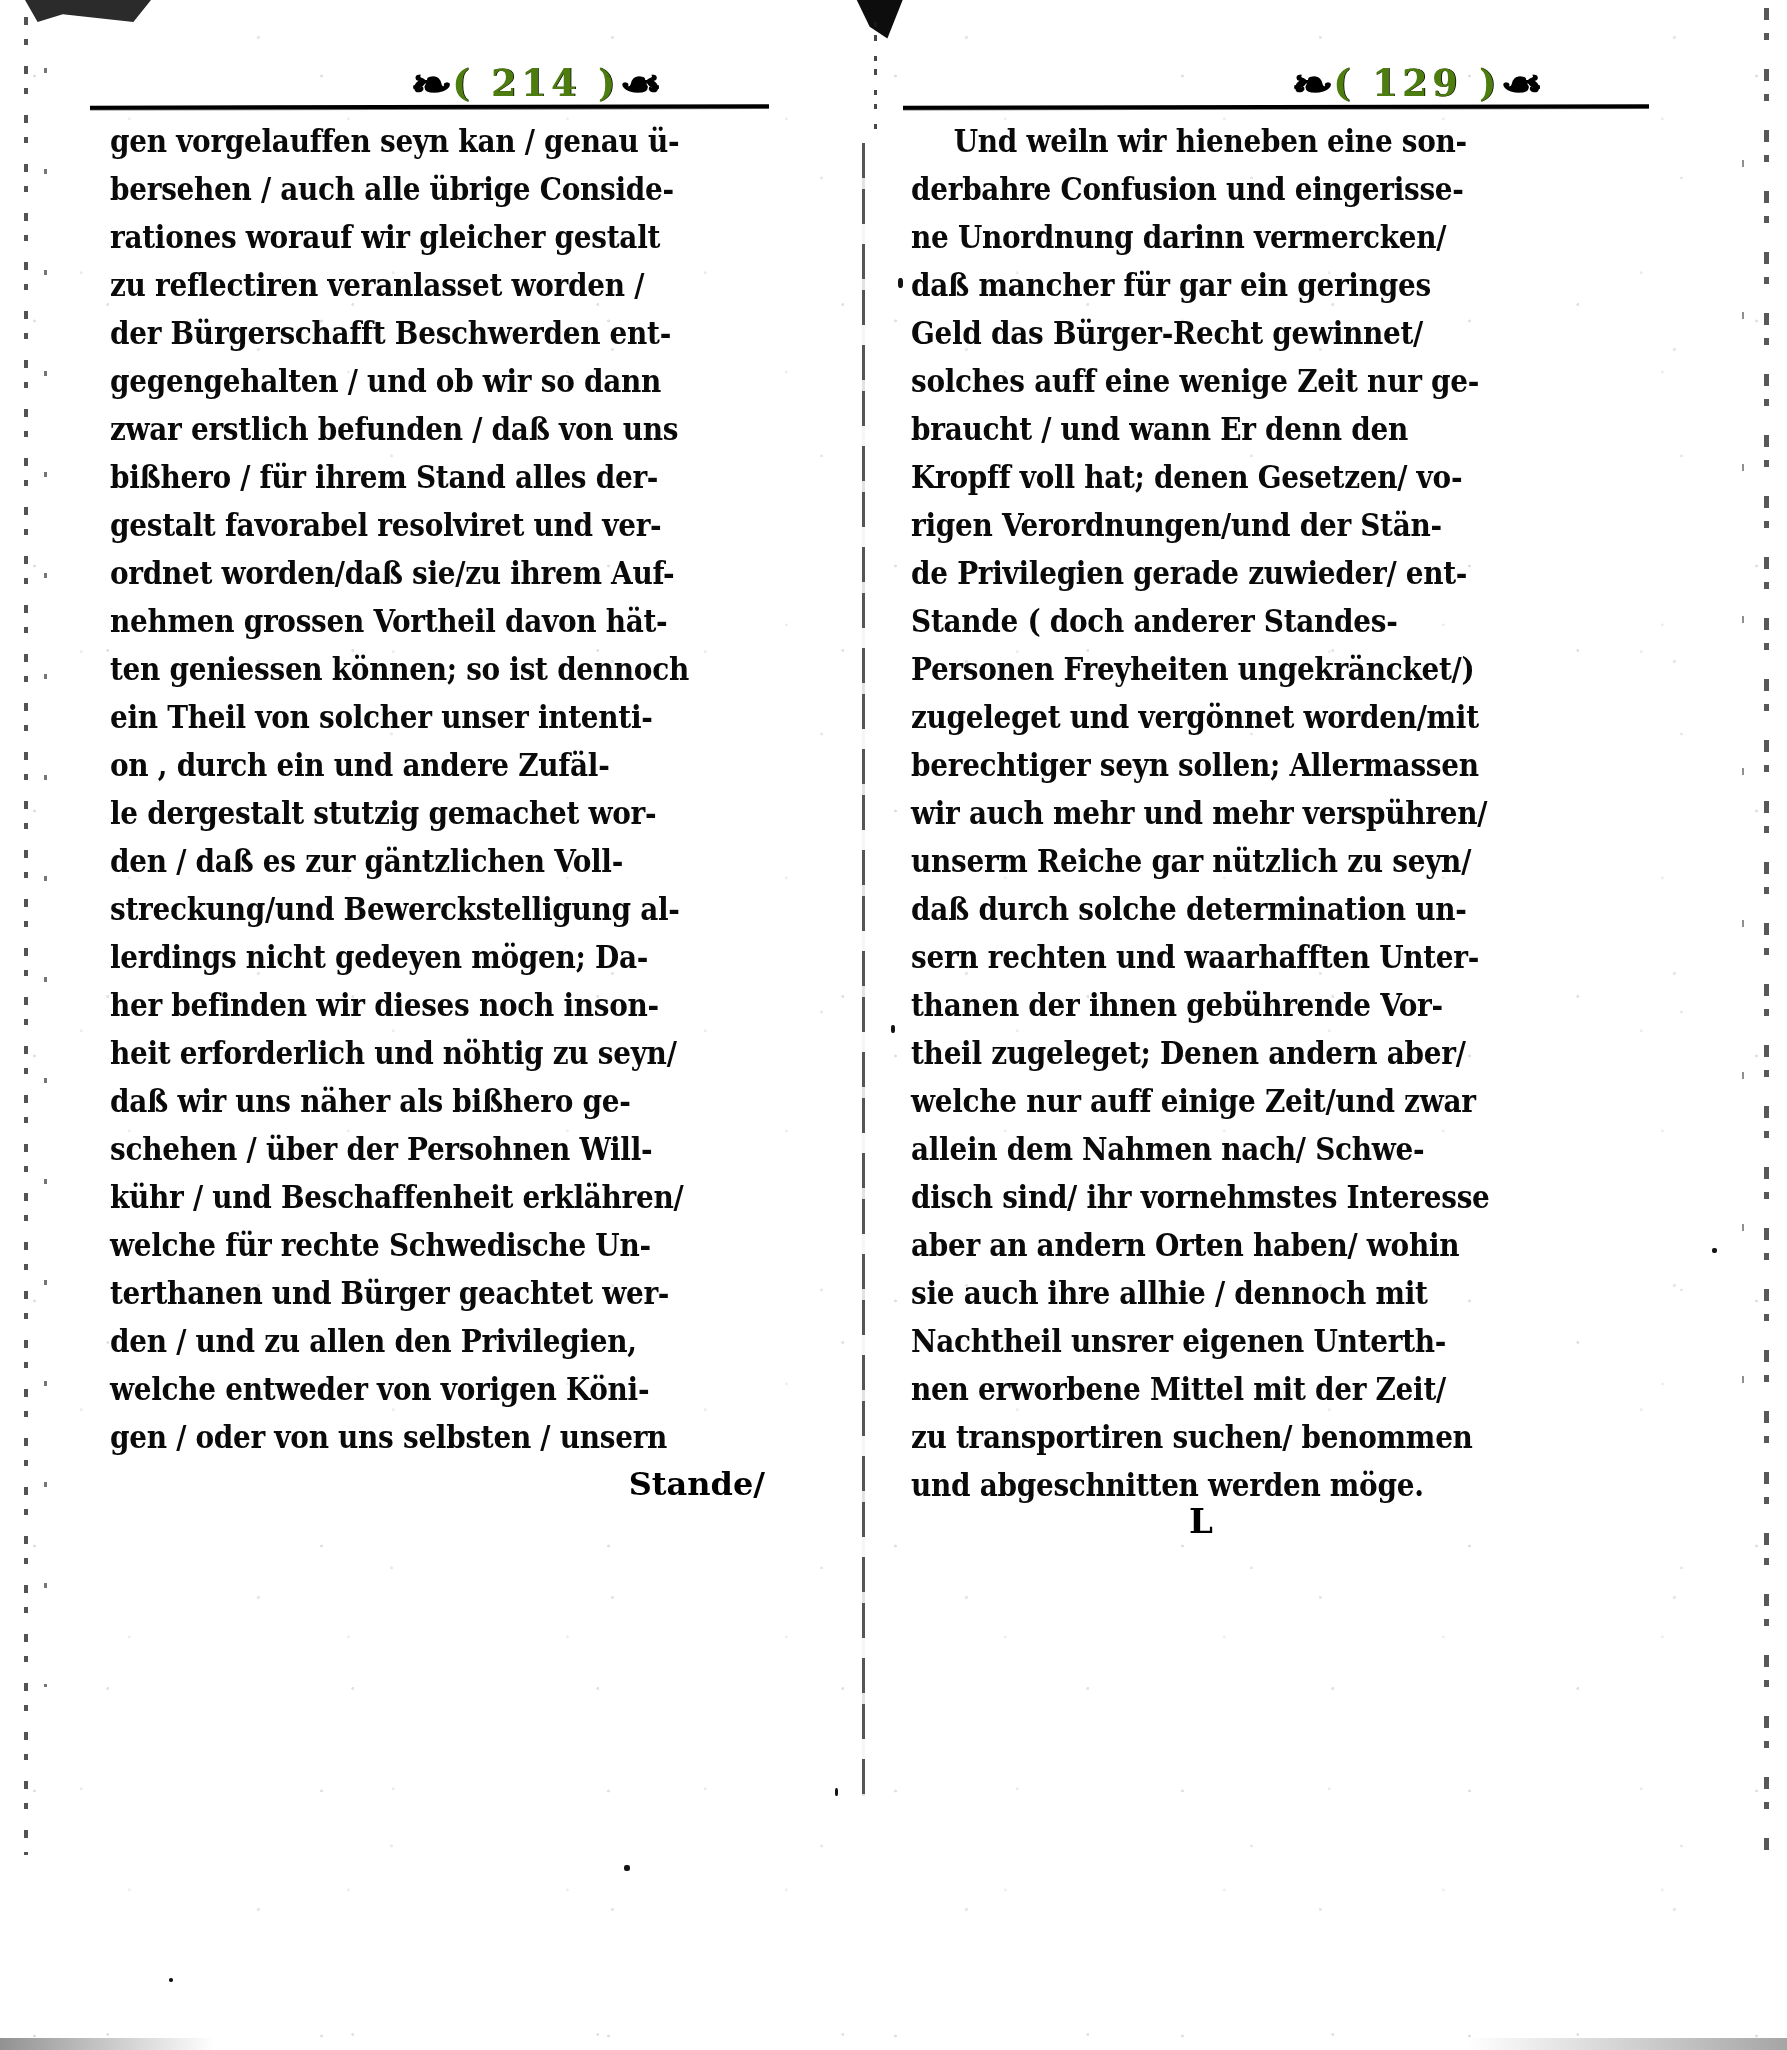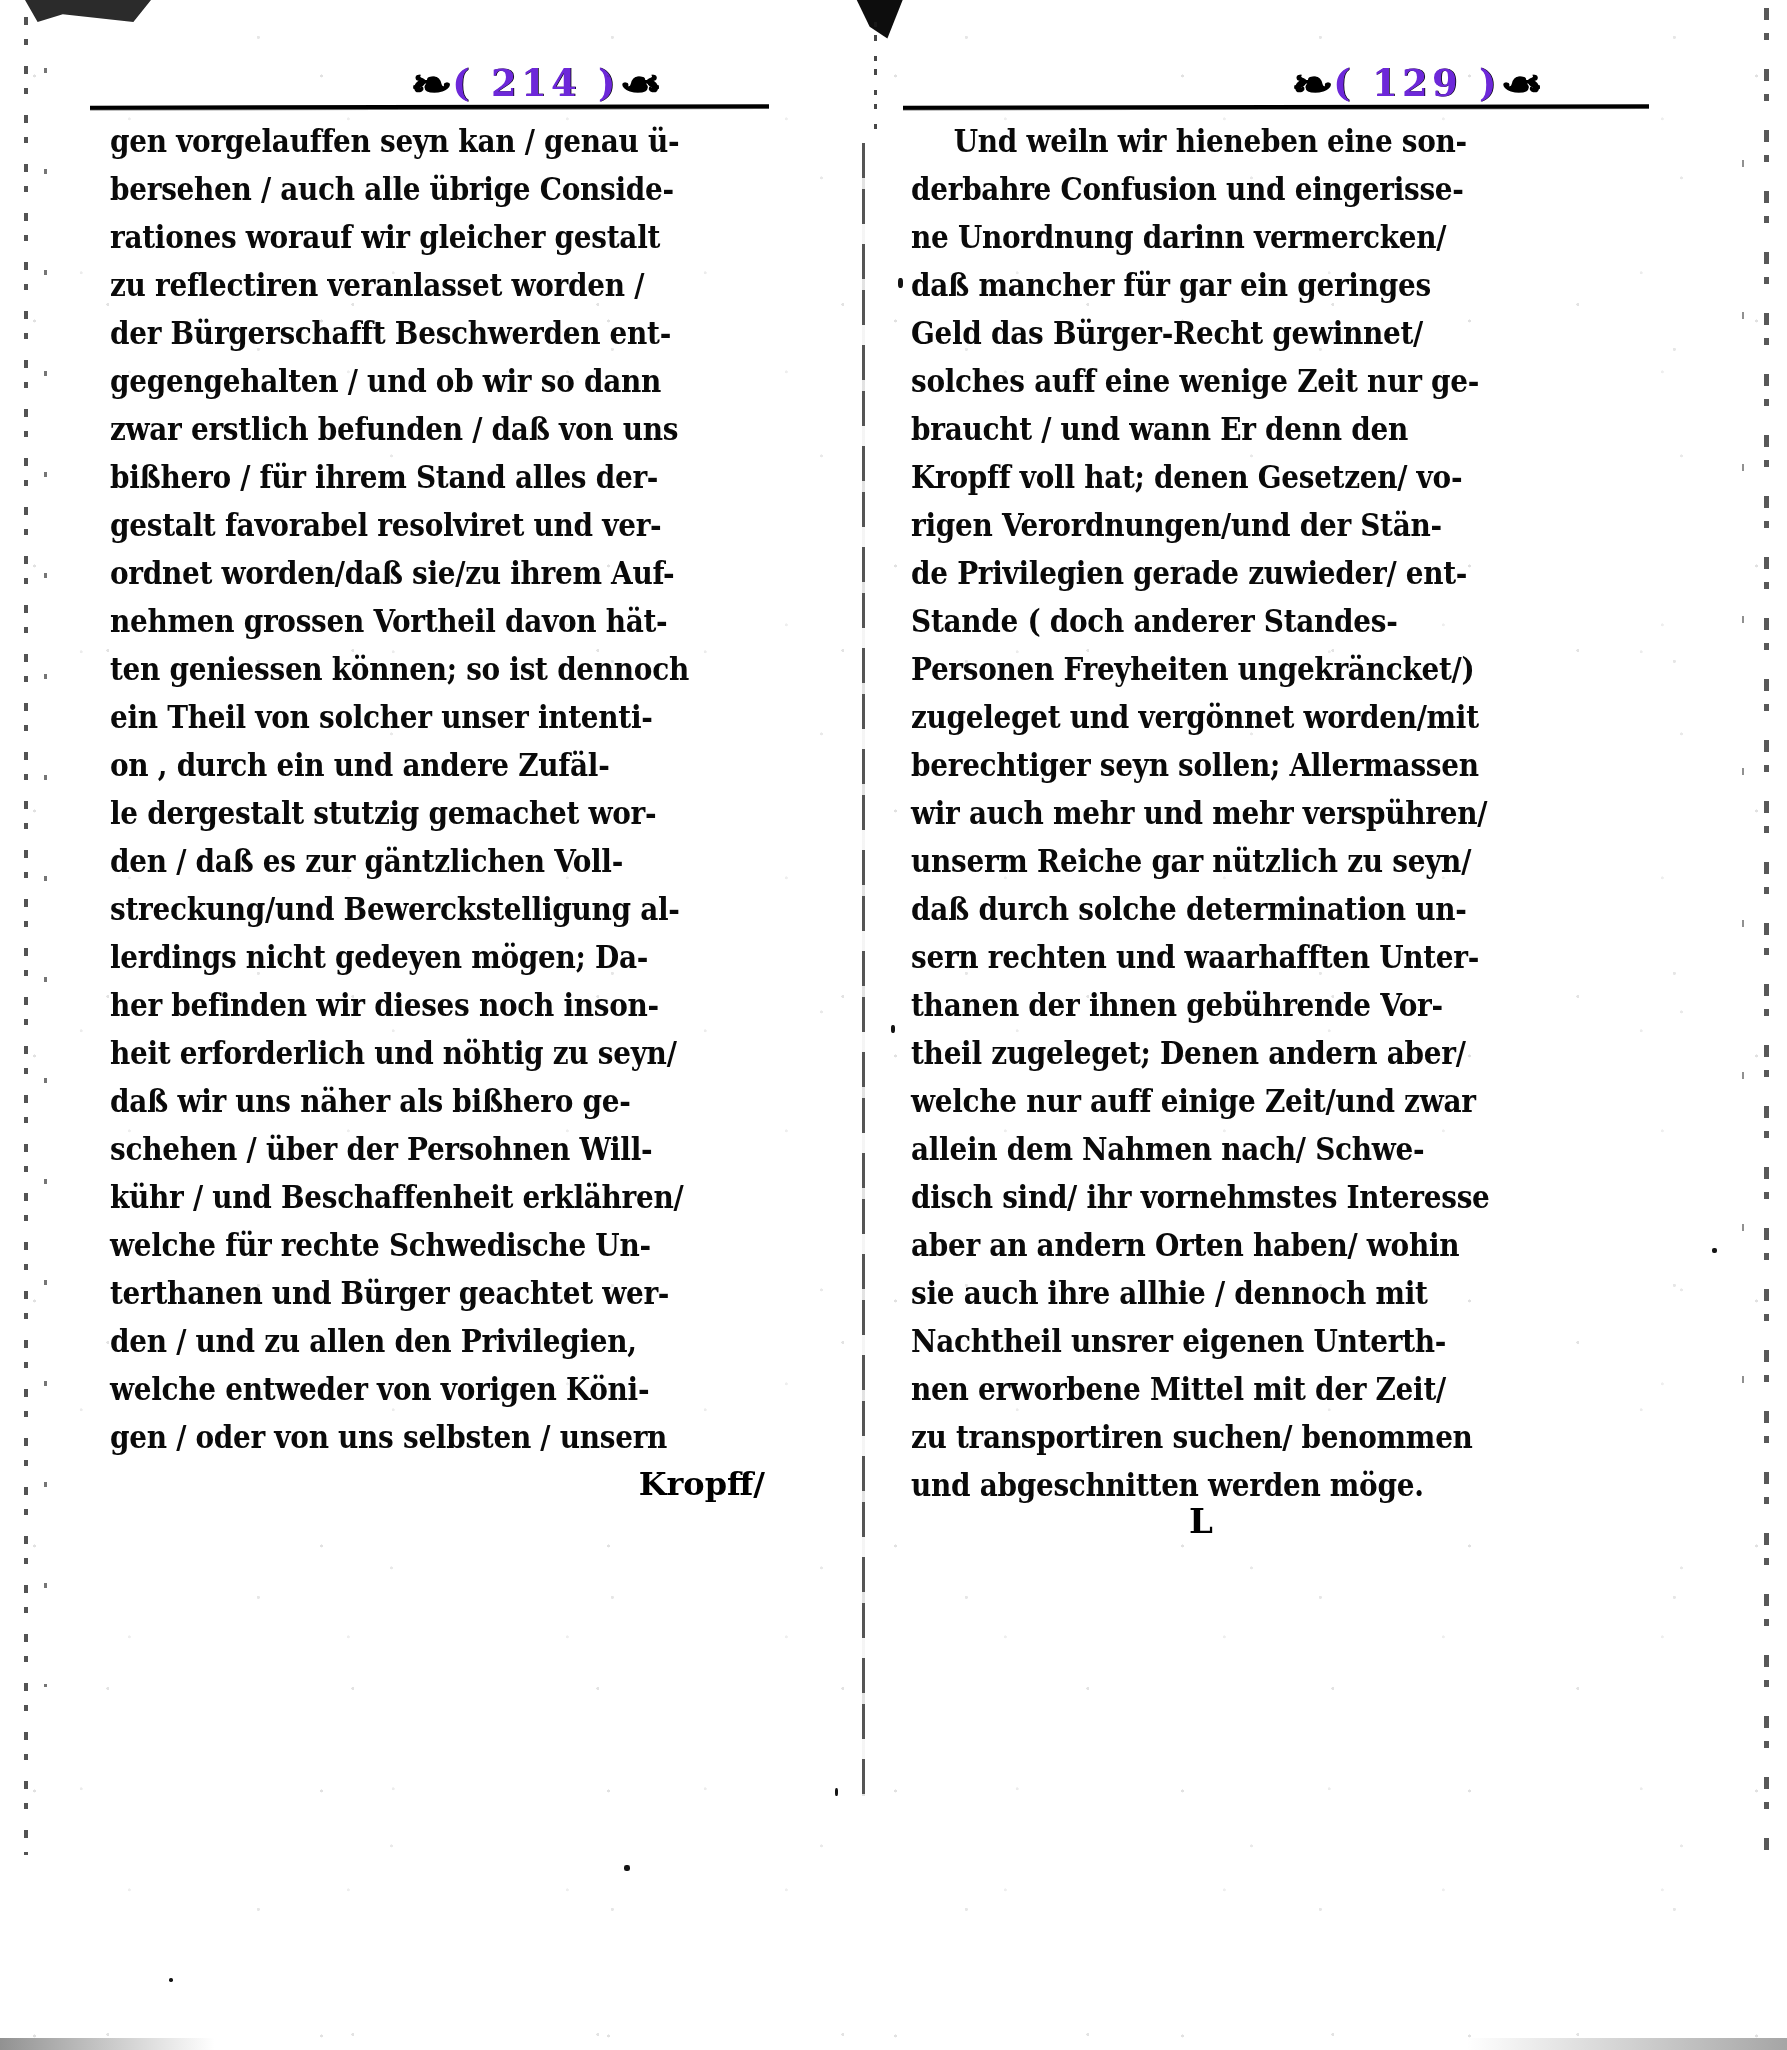--- a/index.html
+++ b/index.html
@@ -129,21 +129,21 @@
     letter-spacing: -3.4px;
     transform: scaleX(1.25);
     text-shadow: 0.8px 0 0 #000, 0 0.8px 0 #000;
   }
   .ornament.right { transform: scaleX(-1.25); }
 
   .folio {
     font-size: 37px;
     line-height: .9;
     letter-spacing: 4.2px;
-    color: #6d28d9;
+    color: #4d7c0f;
     text-shadow: 0.8px 0 0 #000;
   }
 
   
   .head-rule {
     height: 4.2px;
     background: #000;
     margin-top: 5px;
     transform: skewY(-.12deg);
     box-shadow: 0 0.8px 0 rgba(0,0,0,.55);
@@ -277,21 +277,21 @@
         <div class="tl fr">her befinden wir  dieses noch inson-</div>
         <div class="tl fr">heit erforderlich  und nöhtig zu seyn/</div>
         <div class="tl fr">daß wir uns  näher als  bißhero ge-</div>
         <div class="tl fr">schehen / über der Persohnen Will-</div>
         <div class="tl fr">kühr / und Beschaffenheit erklähren/</div>
         <div class="tl fr">welche für rechte  Schwedische Un-</div>
         <div class="tl fr">terthanen und Bürger geachtet wer-</div>
         <div class="tl fr">den /  und zu allen den Privilegien,</div>
         <div class="tl fr">welche entweder von vorigen Köni-</div>
         <div class="tl fr">gen / oder von uns selbsten /  unsern</div>
-        <div class="catchword">Kropff/</div>
+        <div class="catchword">Stande/</div>
       </div>
     </div>
 
     <div class="page-half page-right">
 
       <div class="running-head">
         <span class="ornament">❧</span>
         <span class="folio">( 129 )</span>
         <span class="ornament right">❧</span>
       </div>

